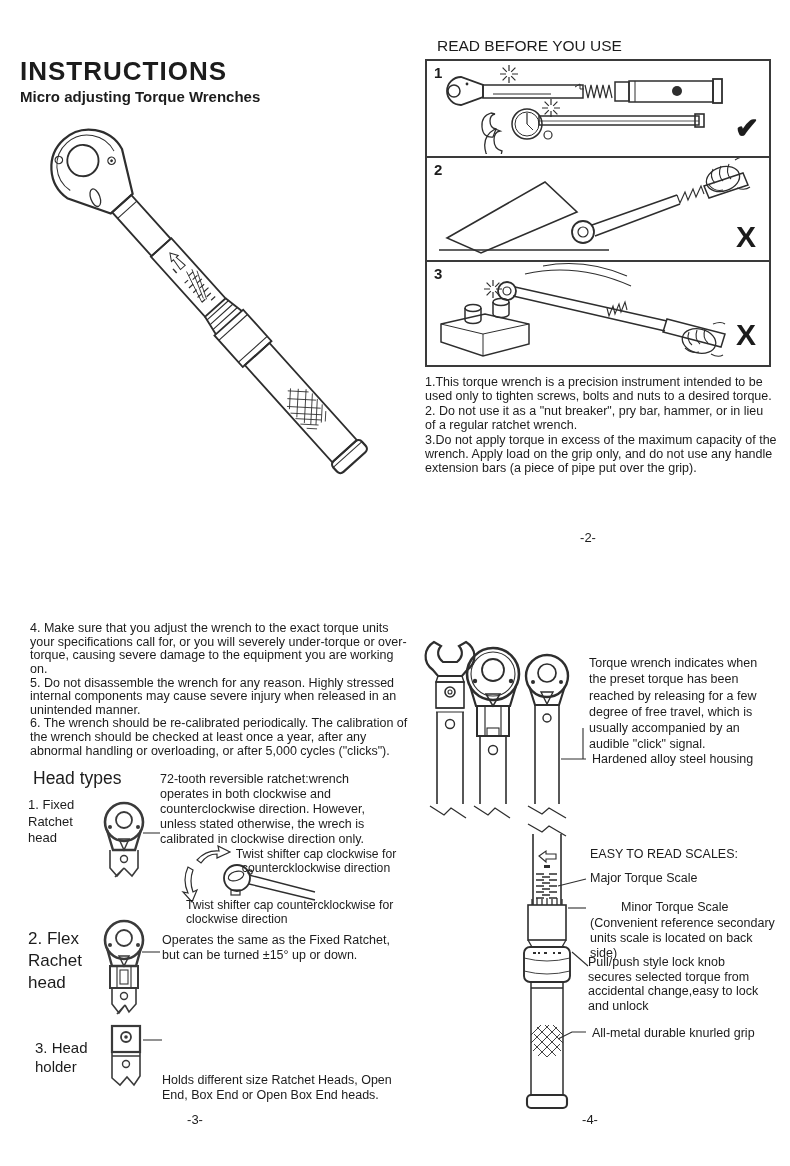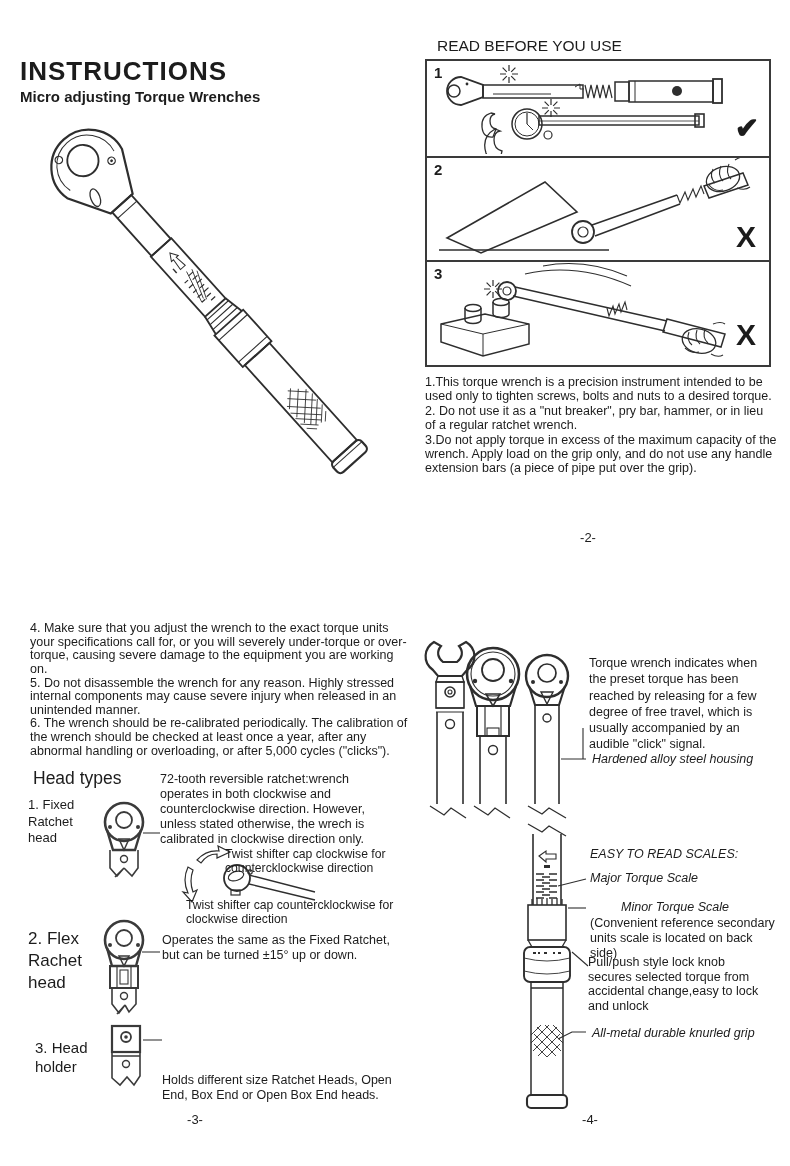--- a/index.html
+++ b/index.html
@@ -1,21 +1,21 @@
 <!DOCTYPE html>
 <html><head>
 <meta charset="utf-8">
 <style>
   html,body{margin:0;padding:0;background:#fff;}
   .sheet{position:relative;width:790px;height:1166px;background:#fff;overflow:hidden;
          font-family:"Liberation Sans",sans-serif;color:#1c1c1c;}
   .abs{position:absolute;}
   .note{font-size:12.5px;line-height:1.15;}
   .note p{margin:0;}
-  .lbl{font-size:12.5px;white-space:nowrap;font-style:italic;}
+  .lbl{font-size:12.5px;white-space:nowrap;}
   .wrap{font-size:12.5px;line-height:1.2;}
   .pagenum{font-size:13px;text-align:center;width:90px;}
   .panel-num{position:absolute;left:7px;top:3px;font-size:15px;font-weight:700;}
   .mark{position:absolute;font-weight:700;}
   svg{display:block;}
   .row{position:relative;border-bottom:2px solid #3a3a3a;}
   .row:last-child{border-bottom:none;}
 </style>
 </head>
 <body>
@@ -191,21 +191,21 @@
     <g stroke="#2e2e2e" fill="none" stroke-width="1.2">
       <path d="M22,15 Q31,5 44,6 L43,1 L55,7 L42,13 L42,9 Q32,9 26,18 Z"></path>
       <path d="M13,22 Q7,35 13,48 L8,47 L17,57 L22,45 L18,47 Q14,36 18,25 Z"></path>
       <circle cx="62" cy="33" r="13" stroke-width="1.8"></circle>
       <ellipse cx="61" cy="31" rx="8" ry="4.5" transform="rotate(-18 61 31)" stroke-width="1.2"></ellipse>
       <circle cx="75" cy="27" r="2.2"></circle>
       <rect x="56" y="45" width="9" height="5" stroke-width="1.2"></rect>
       <path d="M74,30 L140,47 M74,39 L140,55" stroke-width="1.3"></path>
     </g>
   </svg>
-  <div class="abs" style="left:225px;top:847px;width:182px;font-size:12.2px;line-height:1.18;">Twist shifter cap clockwise for countercklockwise direction</div>
+  <div class="abs" style="left:225px;top:847px;width:182px;font-size:12.2px;line-height:1.18;text-align:center;">Twist shifter cap clockwise for countercklockwise direction</div>
   <div class="abs" style="left:186px;top:898px;width:210px;font-size:12.2px;line-height:1.18;">Twist shifter cap countercklockwise for clockwise direction</div>
 
   <div class="abs" style="left:28px;top:928px;width:58px;font-size:17px;line-height:1.28;">2. Flex Rachet head</div>
   <svg class="abs" style="left:98px;top:918px;" width="64" height="102" viewBox="0 0 64 102">
     <g stroke="#3a3a3a" fill="none">
       <circle cx="26" cy="22" r="19" stroke-width="2.6"></circle>
       <path d="M9,30 L14,48 L38,48 L43,30" stroke-width="2.4"></path>
       <circle cx="26" cy="20" r="8" stroke-width="1.8"></circle>
       <circle cx="12" cy="27" r="2" fill="#3a3a3a" stroke="none"></circle>
         <circle cx="40" cy="27" r="2" fill="#3a3a3a" stroke="none"></circle>

